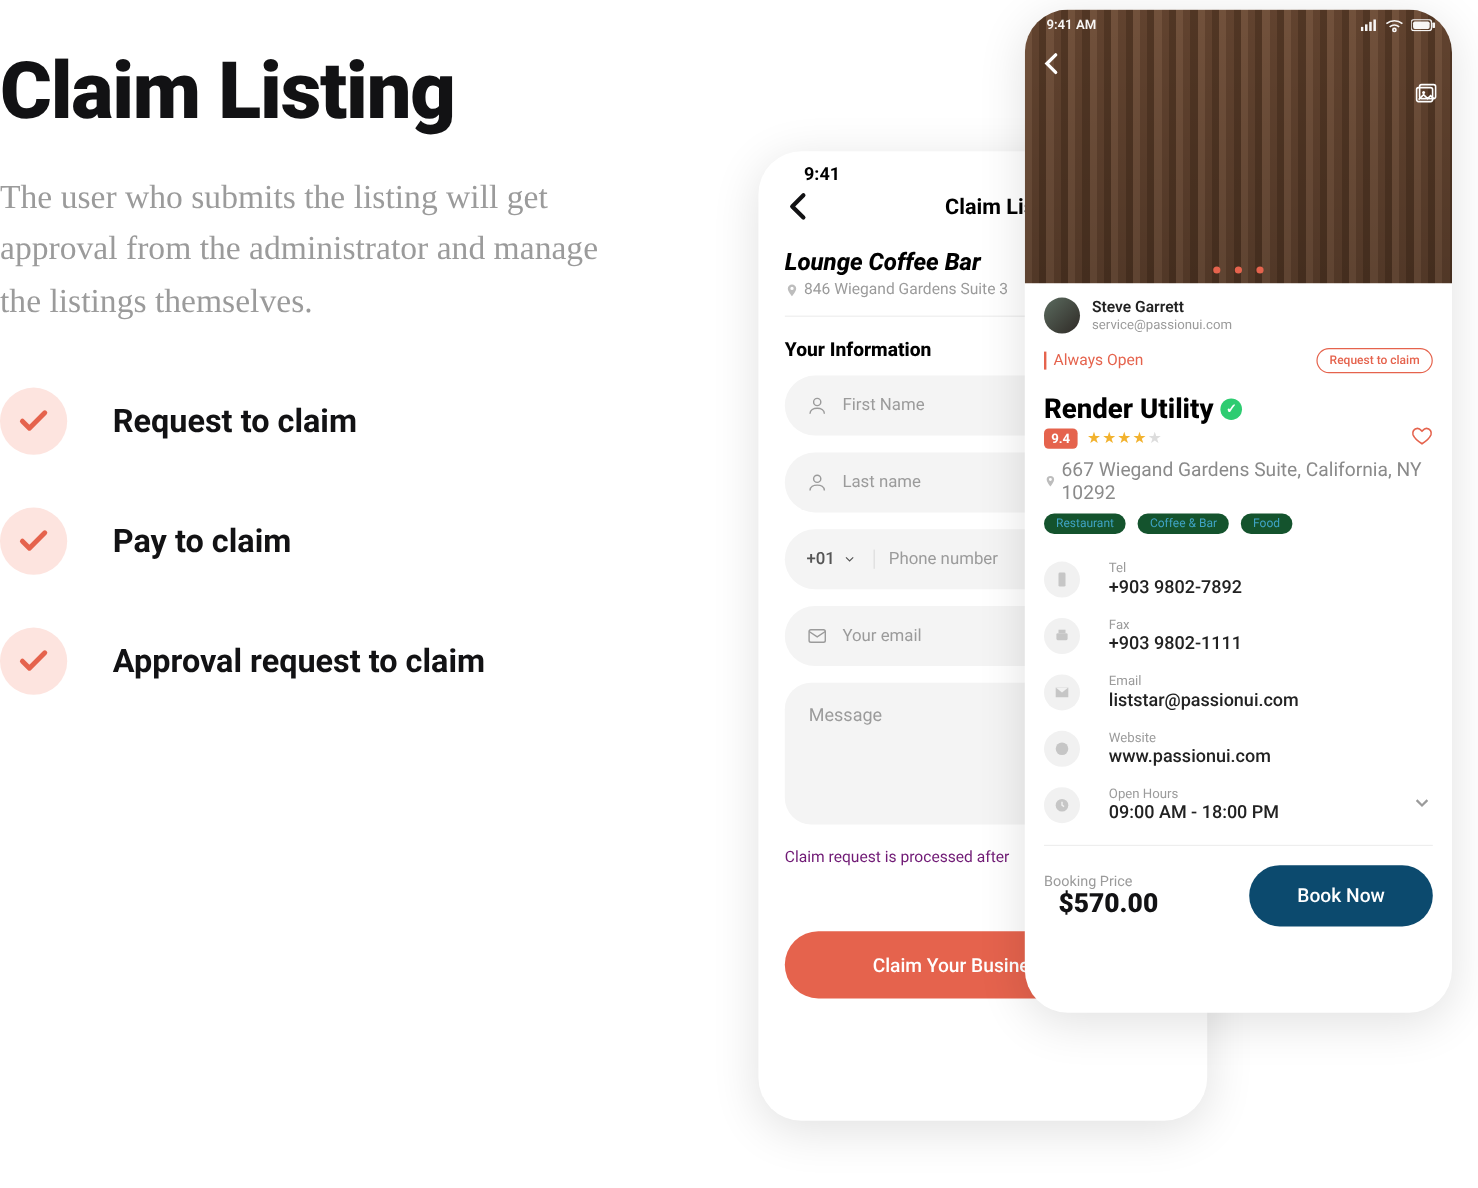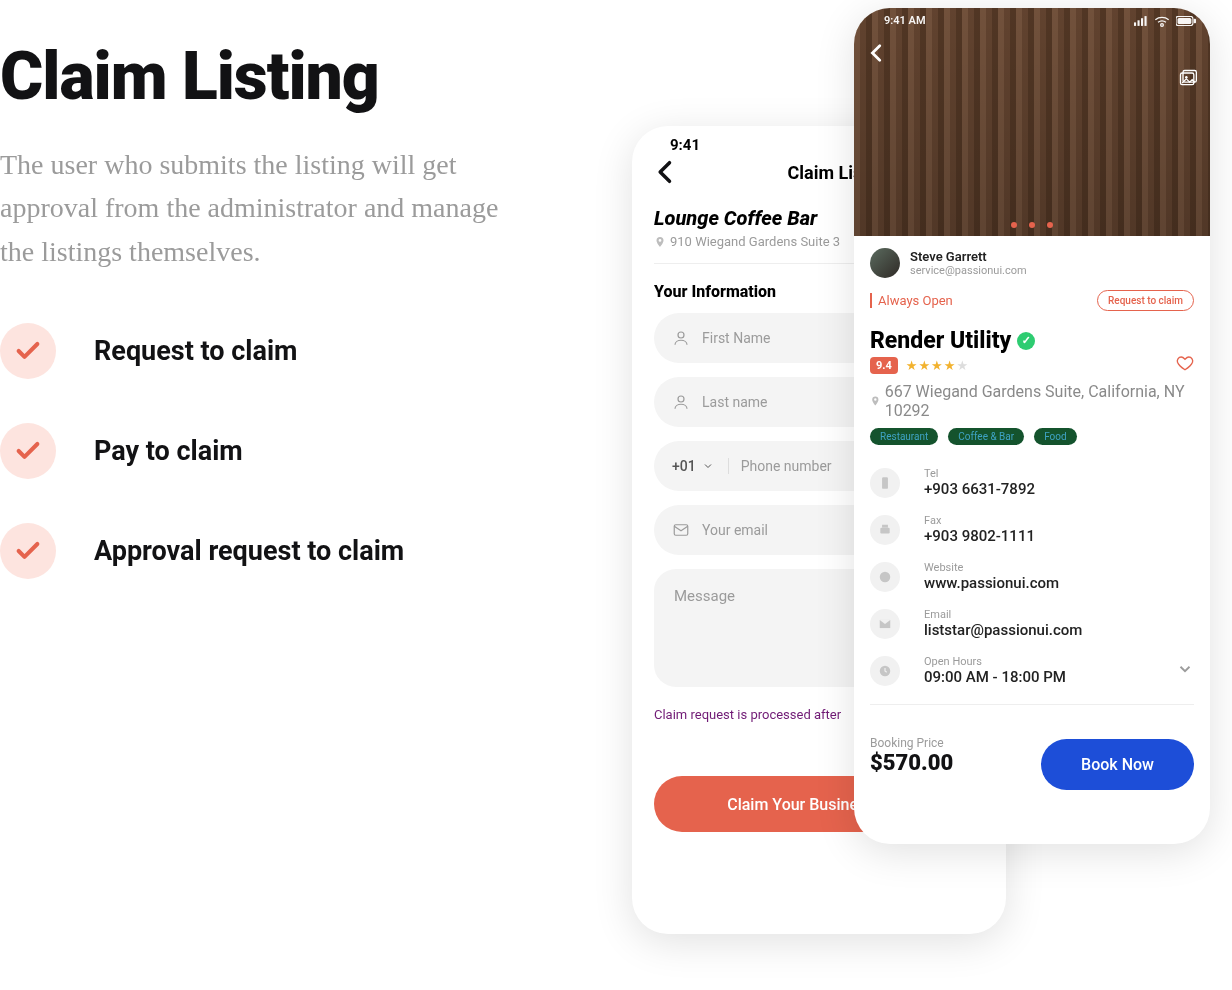--- a/index.html
+++ b/index.html
@@ -180,21 +180,21 @@
     height: 228px;
     background:
       linear-gradient(0deg, rgba(0,0,0,.25), rgba(0,0,0,.1)),
       repeating-linear-gradient(90deg, #7e5a42 0 6px, #6c4a34 6px 12px, #5a3c28 12px 18px);
     position: relative;
     color: #fff;
   }
   .pf-status {
     position: absolute;
     top: 6px;
-    left: 30px;
+    left: 18px;
     right: 14px;
     display: flex;
     justify-content: space-between;
     align-items: center;
     font-size: 11px;
     font-weight: 600;
     opacity: .95;
   }
   .pf-status-right { display: flex; gap: 6px; align-items: center; }
   .pf-back-arrow {
@@ -339,29 +339,28 @@
 
   .pf-divider { border: 0; border-top: 1px solid #eee; margin: 10px 0 0; }
 
   .pf-footer {
     display: flex;
     justify-content: space-between;
     align-items: center;
     padding: 16px;
   }
   .pf-price-k { font-size: 12px; color: #9b9b9b; }
-  .pf-price-v { font-size: 22px; font-weight: 900; color: #121214; }
+  .pf-price-v { font-size: 22px; font-weight: 900; color: #121214; margin-left: 12px; }
   .pf-book {
-    background: #1d4ed8;
+    background: #0c4a6e;
     color: #fff;
     border-radius: 30px;
     padding: 16px 40px;
     font-size: 16px;
     font-weight: 500;
-    margin-top: 18px;
   }
 
   
   .gray-ic { stroke: #9b9b9b; fill: none; stroke-width: 1.6; }
   .gray-ic-fill { fill: #c6c6c6; }
 </style>
 </head>
 <body>
 
 <section class="left">
@@ -406,21 +405,21 @@
         </svg>
     </span>
     <span class="pb-title">Claim List</span>
   </div>
   <div class="pb-body">
     <div class="pb-business">Lounge Coffee Bar</div>
     <div class="pb-addr">
       <svg width="12" height="12" viewBox="0 0 24 24">
           <path d="M12 2a7 7 0 0 0-7 7c0 5 7 13 7 13s7-8 7-13a7 7 0 0 0-7-7zm0 9.5A2.5 2.5 0 1 1 12 6a2.5 2.5 0 0 1 0 5.5z" fill="#bdbdbd"></path>
         </svg>
-      <span>910 Wiegand Gardens Suite 3</span>
+      <span>846 Wiegand Gardens Suite 3</span>
     </div>
     <hr class="pb-divider">
     <div class="pb-section">Your Information</div>
 
     <div class="pb-field">
       <svg class="fi gray-ic" viewBox="0 0 24 24">
           <circle cx="12" cy="8" r="4"></circle>
           <path d="M4 21c0-4 4-6 8-6s8 2 8 6"></path>
         </svg>
       <span>First Name</span>
@@ -541,56 +540,56 @@
 
     <div class="pf-info">
       <div class="pf-info-row">
         <span class="pf-info-ic">
           <svg class="gray-ic-fill" viewBox="0 0 24 24">
               <rect x="7" y="2" width="10" height="20" rx="2"></rect>
             </svg>
         </span>
         <span>
           <div class="pf-info-k">Tel</div>
-          <div class="pf-info-v">+903 6631-7892</div>
+          <div class="pf-info-v">+903 9802-7892</div>
         </span>
       </div>
       <div class="pf-info-row">
         <span class="pf-info-ic">
           <svg class="gray-ic-fill" viewBox="0 0 24 24">
               <rect x="4" y="8" width="16" height="10" rx="2"></rect>
               <rect x="7" y="3" width="10" height="5"></rect>
             </svg>
         </span>
         <span>
           <div class="pf-info-k">Fax</div>
           <div class="pf-info-v">+903 9802-1111</div>
         </span>
       </div>
       <div class="pf-info-row">
         <span class="pf-info-ic">
           <svg class="gray-ic-fill" viewBox="0 0 24 24">
-              <circle cx="12" cy="12" r="9"></circle>
+              <path d="M3 5h18v14H3z"></path>
+              <path d="M3 5l9 7 9-7" fill="#f1f1f1"></path>
             </svg>
         </span>
         <span>
-          <div class="pf-info-k">Website</div>
-          <div class="pf-info-v">www.passionui.com</div>
+          <div class="pf-info-k">Email</div>
+          <div class="pf-info-v">liststar@passionui.com</div>
         </span>
       </div>
       <div class="pf-info-row">
         <span class="pf-info-ic">
           <svg class="gray-ic-fill" viewBox="0 0 24 24">
-              <path d="M3 5h18v14H3z"></path>
-              <path d="M3 5l9 7 9-7" fill="#f1f1f1"></path>
+              <circle cx="12" cy="12" r="9"></circle>
             </svg>
         </span>
         <span>
-          <div class="pf-info-k">Email</div>
-          <div class="pf-info-v">liststar@passionui.com</div>
+          <div class="pf-info-k">Website</div>
+          <div class="pf-info-v">www.passionui.com</div>
         </span>
       </div>
       <div class="pf-info-row">
         <span class="pf-info-ic">
           <svg class="gray-ic-fill" viewBox="0 0 24 24">
               <circle cx="12" cy="12" r="9"></circle>
               <path d="M12 7v5l3 2" stroke="#f1f1f1" stroke-width="2" fill="none"></path>
             </svg>
         </span>
         <span>

